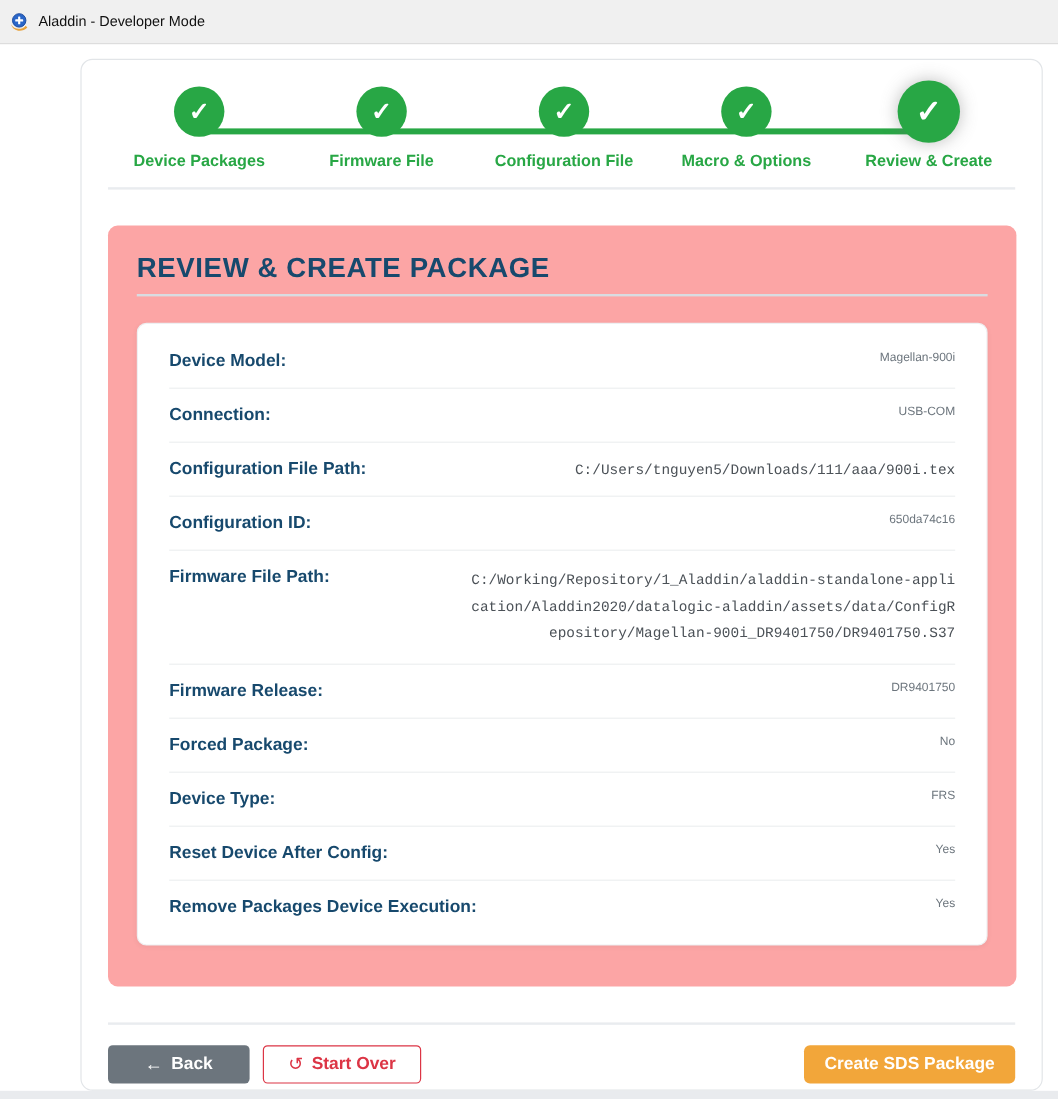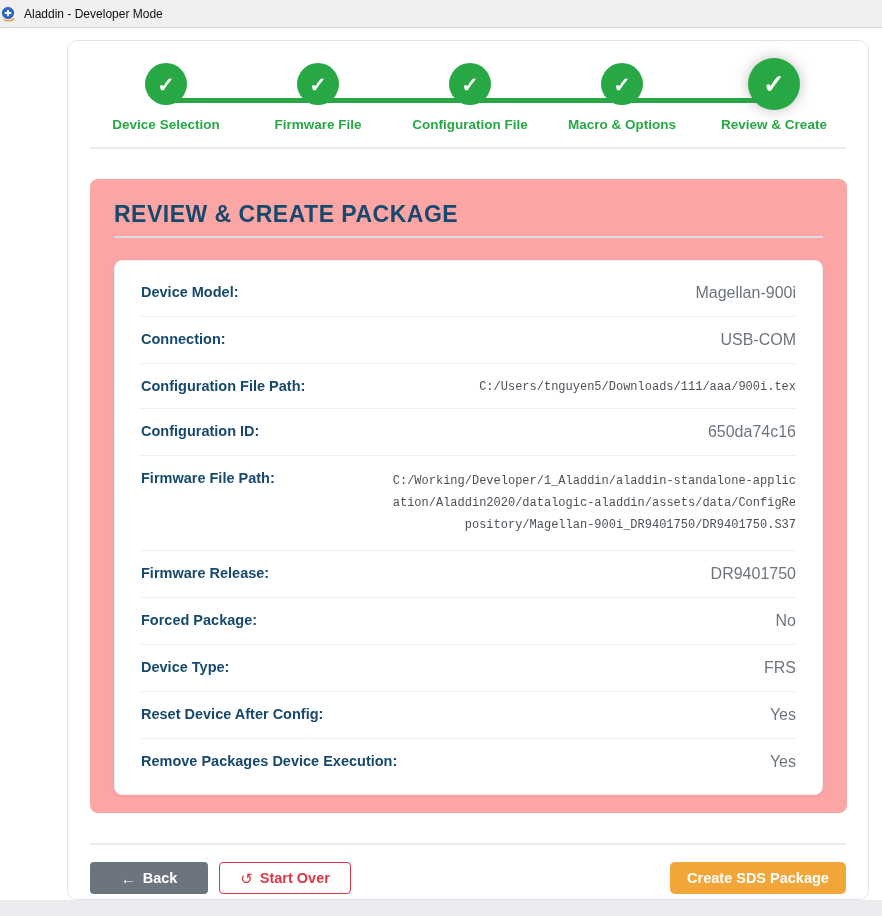--- a/index.html
+++ b/index.html
@@ -1,21 +1,21 @@
 <!DOCTYPE html>
 <html style="--c-green: #28a745; --c-navy: #17496d; --c-orange: #f2a63a; --c-red: #dc3545; --c-gray: #6c757d;"><head>
 <meta charset="utf-8">
 <style>
   * { margin:0; padding:0; box-sizing:border-box; }
   html,body { width:882px; height:916px; overflow:hidden;
     font-family:"Liberation Sans", sans-serif; background:#fff; }
 
   
-  .titlebar { height:28px; background:#f0f0f0; border-bottom:1px solid #d9d9d9;
-    display:flex; align-items:center; gap:8px; padding-left:0; }
+  .titlebar { height:37px; background:#f0f0f0; border-bottom:1px solid #d9d9d9;
+    display:flex; align-items:center; gap:8px; padding-left:8px; }
   .titlebar .title { font-size:12px; color:#111; }
   .app-icon { width:16px; height:16px; display:block; }
 
   
   .window-body { position:relative; height:888px; background:#fff; }
   .bottom-strip { position:absolute; left:0; right:0; bottom:0; height:16px; background:#e9ebee; }
 
   
   .main-card { position:absolute; left:67px; top:12px; width:802px; height:860px;
     background:#fff; border:1px solid #e2e5e8; border-radius:10px; overflow:hidden; }
@@ -43,21 +43,21 @@
     color:var(--c-navy,#17496d); }
   .heading-divider { border-top:2px solid #d9dce1; margin:8px 0 22px; }
 
   .review-card { background:#fff; border:1px solid #eef0f2; border-radius:8px;
     box-shadow:0 1px 4px rgba(0,0,0,.05); padding:9px 26px; }
   .rrow { display:flex; justify-content:space-between; align-items:flex-start;
     gap:20px; padding:14px 0; border-bottom:1px solid #edeff1; }
   .rrow:last-child { border-bottom:none; }
   .rlabel { font-size:14.5px; font-weight:bold; color:var(--c-navy,#17496d);
     white-space:nowrap; }
-  .rvalue { font-size:16px; color:#6c757d; text-align:right; flex:1; }
+  .rvalue { font-size:10px; color:#6c757d; text-align:right; flex:1; }
   .rvalue.mono { font-family:"Liberation Mono", monospace; font-size:12px;
     color:#4b5157; padding-top:2px; }
   .rvalue.mono-wrap { font-family:"Liberation Mono", monospace; font-size:12px;
     color:#4b5157; flex:none; margin-left:auto; width:calc(56ch + 1px);
     word-break:break-all; line-height:22px; text-align:right; }
 
   
   .actions-divider { margin:30px 22px 0; border-top:2px solid #e9ecef; }
   .actions { margin:17px 22px 0; display:flex; align-items:center; gap:11px; }
   .btn { height:32px; border-radius:4px; font-family:"Liberation Sans", sans-serif;
@@ -91,21 +91,21 @@
     <div class="stepper">
       <div class="stepper-line"></div>
       <div class="steps">
 
           <div class="step">
             <div class="dot-wrap">
               <div class="dot complete">
                 <span class="check">✓</span>
               </div>
             </div>
-            <div class="step-label">Device Selection</div>
+            <div class="step-label">Device Packages</div>
           </div>
 
           <div class="step">
             <div class="dot-wrap">
               <div class="dot complete">
                 <span class="check">✓</span>
               </div>
             </div>
             <div class="step-label">Firmware File</div>
           </div>
@@ -161,21 +161,21 @@
             <div class="rvalue mono">C:/Users/tnguyen5/Downloads/111/aaa/900i.tex</div>
           </div>
 
           <div class="rrow">
             <div class="rlabel">Configuration ID:</div>
             <div class="rvalue plain">650da74c16</div>
           </div>
 
           <div class="rrow">
             <div class="rlabel">Firmware File Path:</div>
-            <div class="rvalue mono-wrap">C:/Working/Developer/1_Aladdin/aladdin-standalone-application/Aladdin2020/datalogic-aladdin/assets/data/ConfigRepository/Magellan-900i_DR9401750/DR9401750.S37</div>
+            <div class="rvalue mono-wrap">C:/Working/Repository/1_Aladdin/aladdin-standalone-application/Aladdin2020/datalogic-aladdin/assets/data/ConfigRepository/Magellan-900i_DR9401750/DR9401750.S37</div>
           </div>
 
           <div class="rrow">
             <div class="rlabel">Firmware Release:</div>
             <div class="rvalue plain">DR9401750</div>
           </div>
 
           <div class="rrow">
             <div class="rlabel">Forced Package:</div>
             <div class="rvalue plain">No</div>

